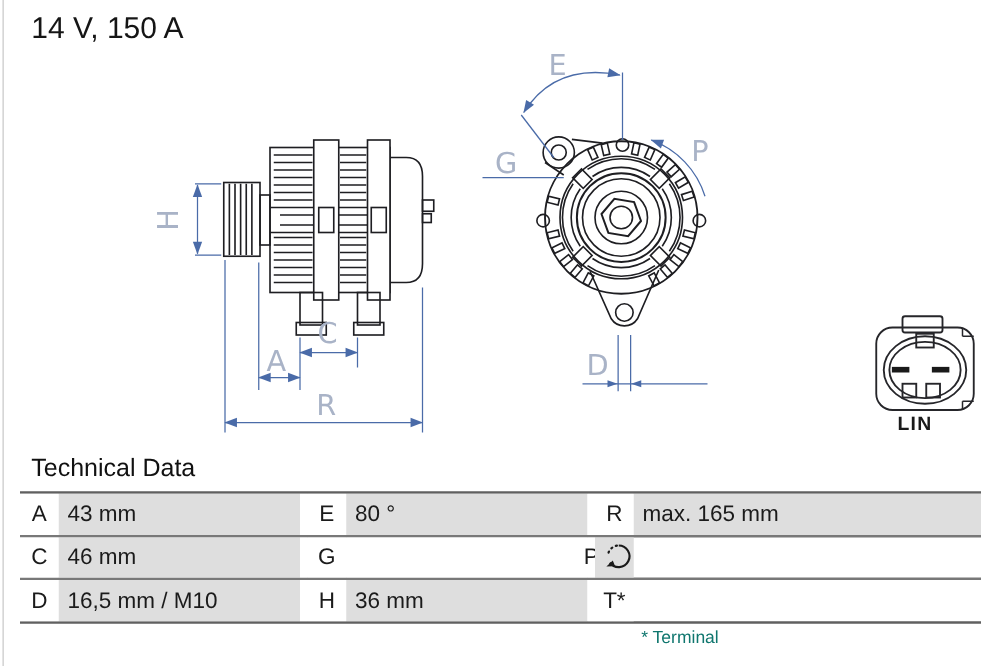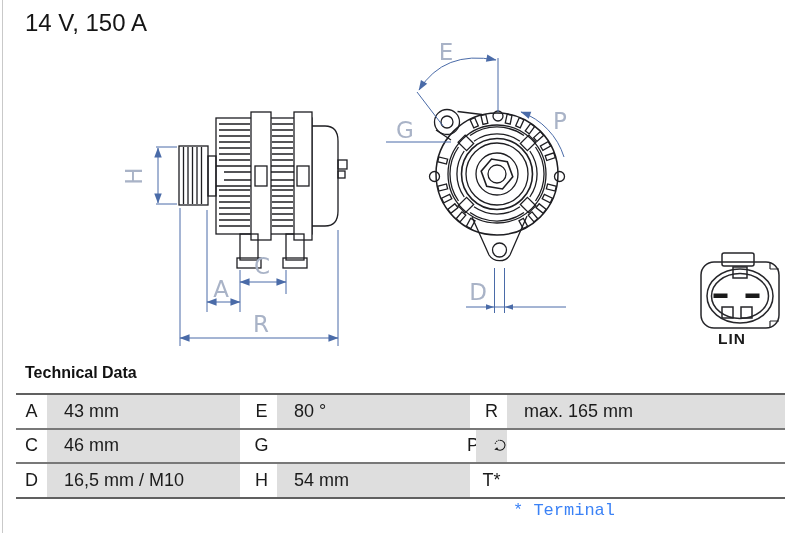--- a/index.html
+++ b/index.html
@@ -1,29 +1,29 @@
 <!DOCTYPE html>
 <html><head>
 <meta charset="utf-8">
 <style>
   html,body{margin:0;padding:0;background:#fff;}
   #stage{position:relative;width:785px;height:533px;background:#ffffff;overflow:hidden;
          font-family:"Liberation Sans",sans-serif;color:#1b1b1b;text-align:center;}
   #left-edge{position:absolute;left:2px;top:0;width:1px;height:533px;background:#c9c9c9;}
   #title{position:absolute;left:25px;top:9px;font-size:24px;font-weight:400;color:#151515;white-space:nowrap;}
   #drawing{position:absolute;left:0;top:0;width:785px;height:533px;}
-  #td-heading{position:absolute;left:25px;top:364px;font-size:16px;font-weight:700;color:#111;}
+  #td-heading{position:absolute;left:25px;top:364px;font-size:20px;font-weight:400;color:#111;}
   #spec-table{position:absolute;left:16px;top:393px;width:769px;border-top:2px solid #606060;}
   .spec-row{display:grid;grid-template-columns:31px 193px 6px 31px 193px 6px 31px 1fr;
             height:32.5px;border-bottom:2px solid #787878;align-items:stretch;font-size:18px;}
   .spec-row:last-child{border-bottom:2px solid #606060;}
   .k{background:#fff;display:flex;align-items:center;justify-content:center;}
-  .v{background:#dedede;display:flex;align-items:center;padding-left:17px;white-space:nowrap;overflow:hidden;}
+  .v{background:#dedede;display:flex;align-items:center;padding-left:7px;white-space:nowrap;overflow:hidden;}
   .gap{background:#fff;}
-  #footnote{position:absolute;left:513px;top:501px;font-size:17px;color:#3b82f6;font-family:Liberation Mono, monospace;}
+  #footnote{position:absolute;left:513px;top:501px;font-size:14px;color:#0f766e;}
   .dimtxt{font-family:"DejaVu Sans",sans-serif;font-size:23px;fill:#a9b3c7;}
   .rot-icon{display:block;}
 </style>
 </head>
 <body>
 
 <div id="stage">
   <div id="left-edge"></div>
 
   <div id="title">14 V, 150 A</div>
@@ -176,20 +176,20 @@
           <path d="M11,3.1 A9,9 0 0 0 3.6,10.5" fill="none" stroke="#1a1a1a" stroke-width="1.8" stroke-dasharray="1,3.2" stroke-linecap="round"></path>
           <polygon points="7.5,15.5 2.2,20.5 9.5,20.3" fill="#1a1a1a"></polygon>
         </svg>
       </div>
     </div>
     <div class="spec-row">
       <div class="k">D</div>
       <div class="v">16,5 mm / M10</div>
       <div class="gap"></div>
       <div class="k">H</div>
-      <div class="v">54 mm</div>
+      <div class="v">36 mm</div>
       <div class="gap"></div>
       <div class="k">T*</div>
     </div>
   </div>
 
   <div id="footnote">* Terminal</div>
 </div>
 
 </body></html>

